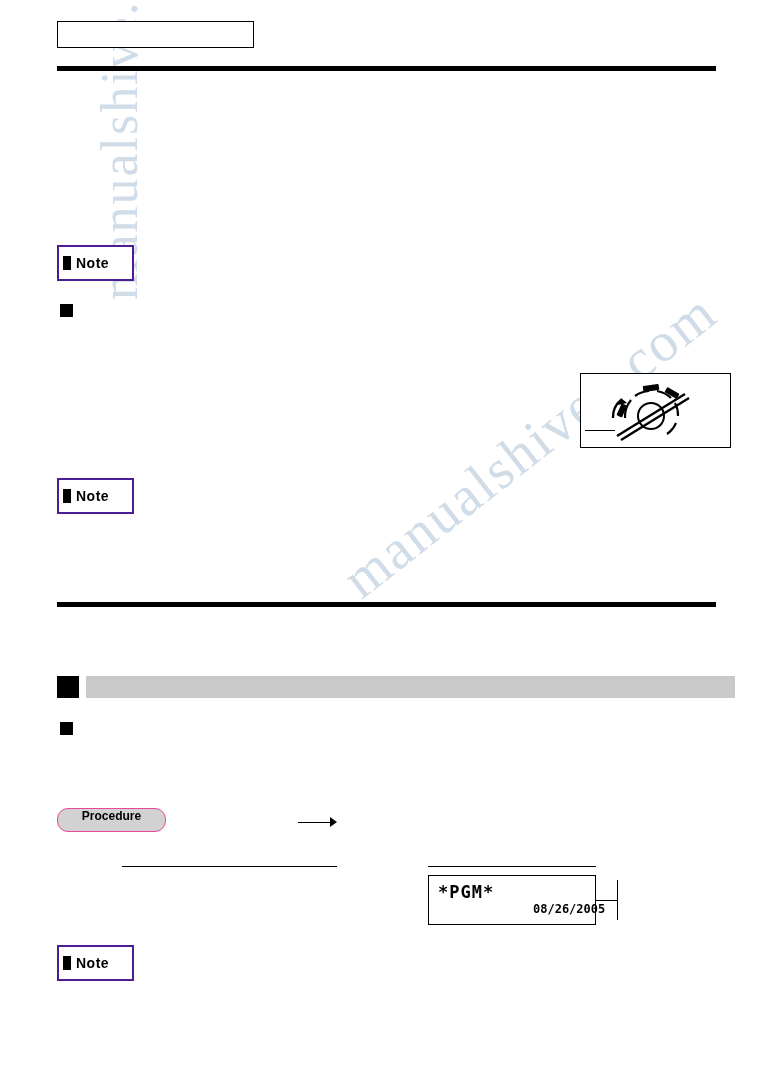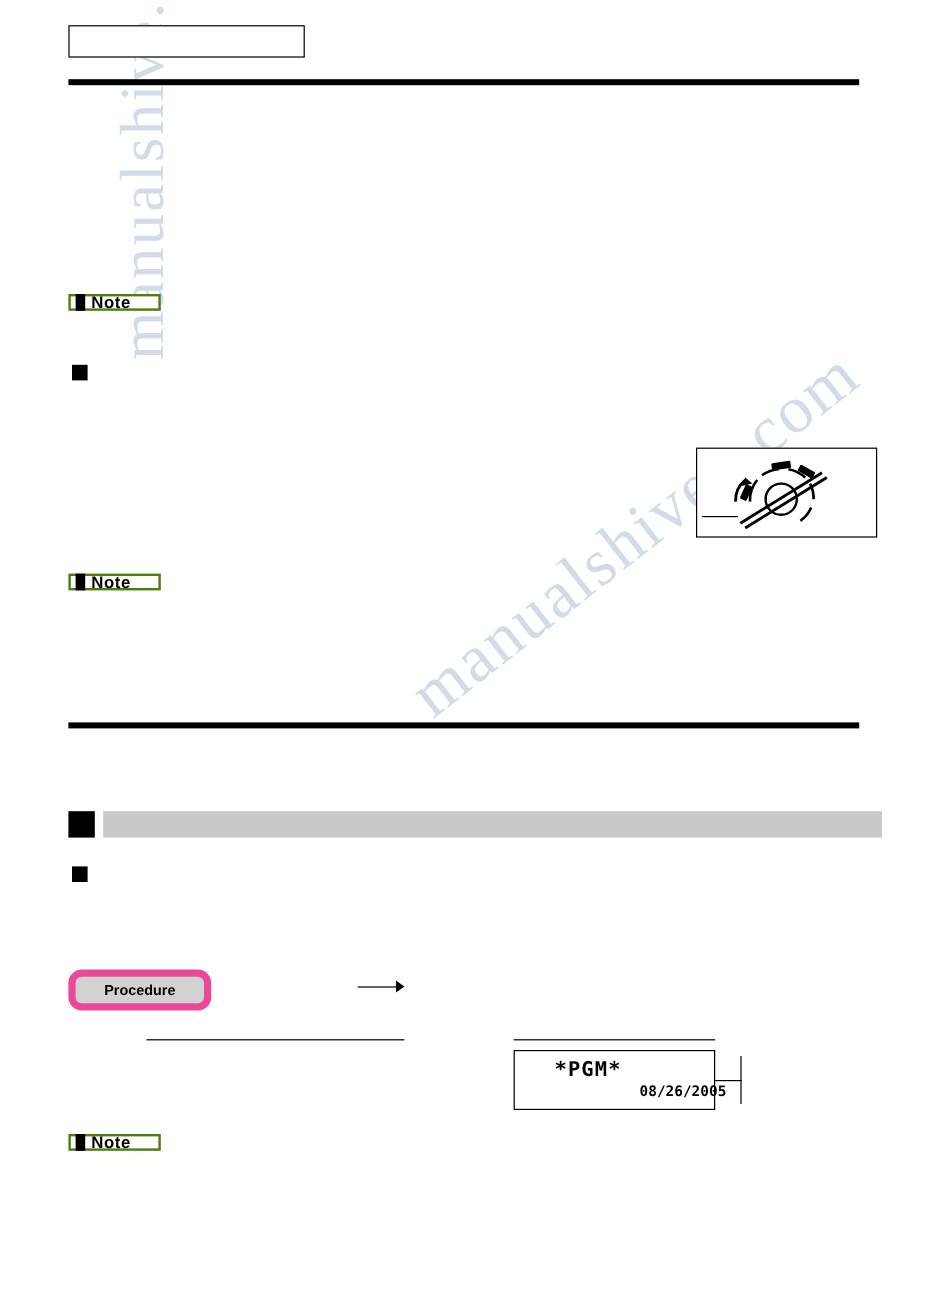--- a/index.html
+++ b/index.html
@@ -73,27 +73,27 @@
     position: absolute;
     background: #000;
     z-index: 10;
   }
   .rule-top { left: 57px; top: 66px; width: 659px; height: 5px; }
   .rule-mid { left: 57px; top: 602px; width: 659px; height: 5px; }
 
   
   .note-badge {
     position: absolute;
-    border: 2px solid #4d7c0f;
+    border: 2px solid #4c1d95;
     background: #fff;
     box-sizing: border-box;
     display: flex;
     align-items: center;
     z-index: 10;
-    height: 14px;
+    height: 36px;
     padding-left: 4px;
   }
   .note-badge .sq {
     width: 8px;
     height: 14px;
     background: #000;
     margin-right: 5px;
   }
   .note-badge .lbl {
     font-size: 14px;
@@ -138,25 +138,25 @@
     z-index: 10;
   }
 
   
   .procedure-pill {
     position: absolute;
     left: 57px;
     top: 808px;
     width: 107px;
     height: 22px;
-    border: 6px solid #ec4899;
+    border: 1px solid #ec4899;
     border-radius: 11px;
     background: #d2d2d2;
     display: flex;
-    align-items: center;
+    align-items: flex-start;
     justify-content: center;
     z-index: 10;
   }
   .procedure-pill span {
     font-size: 12px;
     font-weight: bold;
     color: #000;
     font-family: "Liberation Sans", sans-serif;
   }
 
@@ -217,21 +217,20 @@
   }
   .display-pgm {
     position: absolute;
     left: 9px;
     top: 6px;
     font-family: "DejaVu Sans Mono", monospace;
     font-size: 17px;
     font-weight: bold;
     letter-spacing: 1px;
     color: #000;
-    margin-left: 24px;
   }
   .display-date {
     position: absolute;
     left: 88px;
     top: 26px;
     font-family: "DejaVu Sans Mono", monospace;
     font-size: 12px;
     font-weight: bold;
     color: #000;
     margin-left: 16px;

